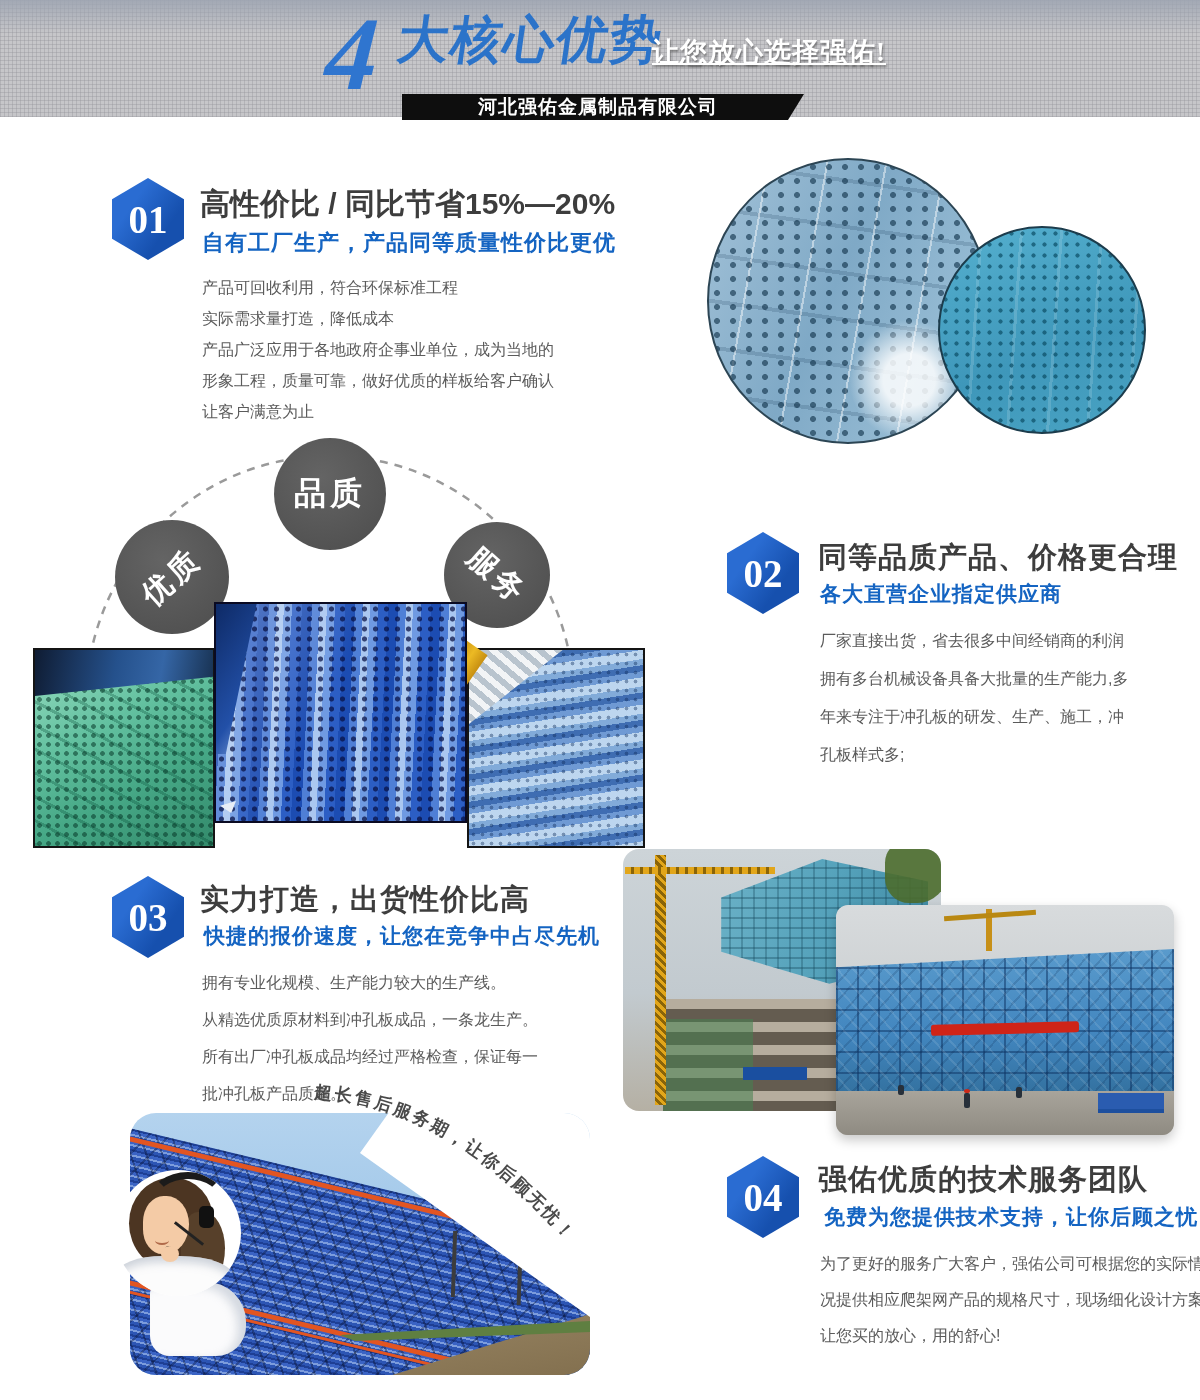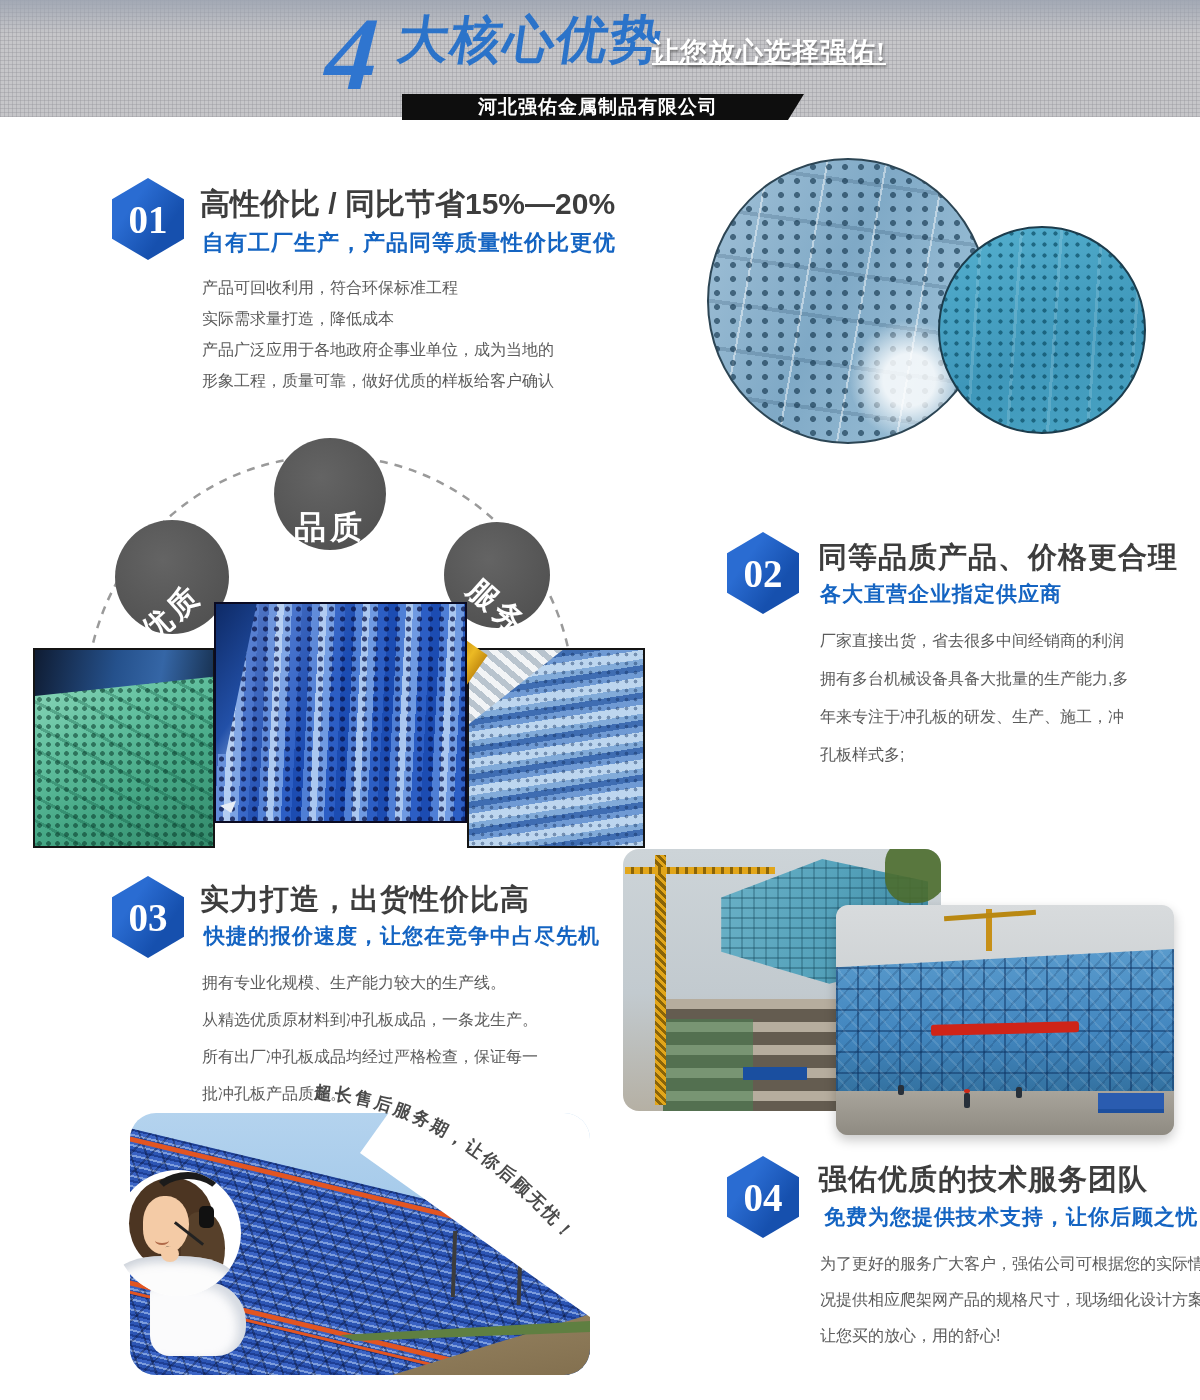--- a/index.html
+++ b/index.html
@@ -32,21 +32,21 @@
     color:#fff;font:700 39px "Liberation Serif",serif;}
 
   .sec-title{font:700 29px "Liberation Serif",serif;color:#3d3d3d;letter-spacing:1px;white-space:nowrap;}
   .sec-title-sans{font:700 30px "Liberation Sans",sans-serif;color:#3d3d3d;white-space:nowrap;}
   .sec-sub{font:700 21px "Liberation Serif",serif;color:#1464c2;letter-spacing:1px;white-space:nowrap;text-align:center;}
   .sec-body{font:400 16px "Liberation Sans",sans-serif;color:#5b5b5b;}
   .sec-body div{white-space:nowrap;}
 
   
   .badge{border-radius:50%;background:radial-gradient(circle at 42% 35%,#646464,#525252 75%);
-    display:flex;align-items:flex-end;justify-content:center;color:#fff;
+    display:flex;align-items:center;justify-content:center;color:#fff;
     font:700 30px "Liberation Serif",serif;letter-spacing:4px;}
 
   
   .circle-photo{border-radius:50%;box-sizing:border-box;}
   .panel-big{left:707px;top:158px;width:282px;height:286px;border:2px solid #2c4554;
     background-color:#86aec9;
     background-image:
       radial-gradient(circle at 72% 78%, rgba(255,255,255,.85) 0 26px, rgba(255,255,255,0) 60px),
       radial-gradient(circle, rgba(16,50,74,.62) 2.6px, rgba(0,0,0,0) 3.3px),
       repeating-linear-gradient(100deg, rgba(255,255,255,.45) 0 2px, rgba(255,255,255,0) 2px 58px),
@@ -192,20 +192,21 @@
   <div class="abs hex" style="left:112px;top:178px;z-index:2">
     <span>01</span>
   </div>
   <div class="abs sec-title-sans" style="left:200px;top:184px">高性价比 / 同比节省15%—20%</div>
   <div class="abs sec-sub" style="left:202px;top:228px;font-size:22px">自有工厂生产，产品同等质量性价比更优</div>
   <div class="abs sec-body" style="left:202px;top:272px;line-height:31px">
     <div>产品可回收利用，符合环保标准工程</div>
     <div>实际需求量打造，降低成本</div>
     <div>产品广泛应用于各地政府企事业单位，成为当地的</div>
     <div>形象工程，质量可靠，做好优质的样板给客户确认</div>
+    <div>让客户满意为止</div>
   </div>
 
   <div class="abs circle-photo panel-big" style="z-index:2"></div>
   <div class="abs circle-photo panel-small" style="z-index:3"></div>
 
   <div class="abs badge" style="left:274px;top:438px;width:112px;height:112px;font-size:32px;z-index:2">
     <span>品质</span>
   </div>
   <div class="abs badge" style="left:115px;top:520px;width:114px;height:114px;z-index:2">
     <span style="transform:rotate(-42deg);display:block">优质</span>

